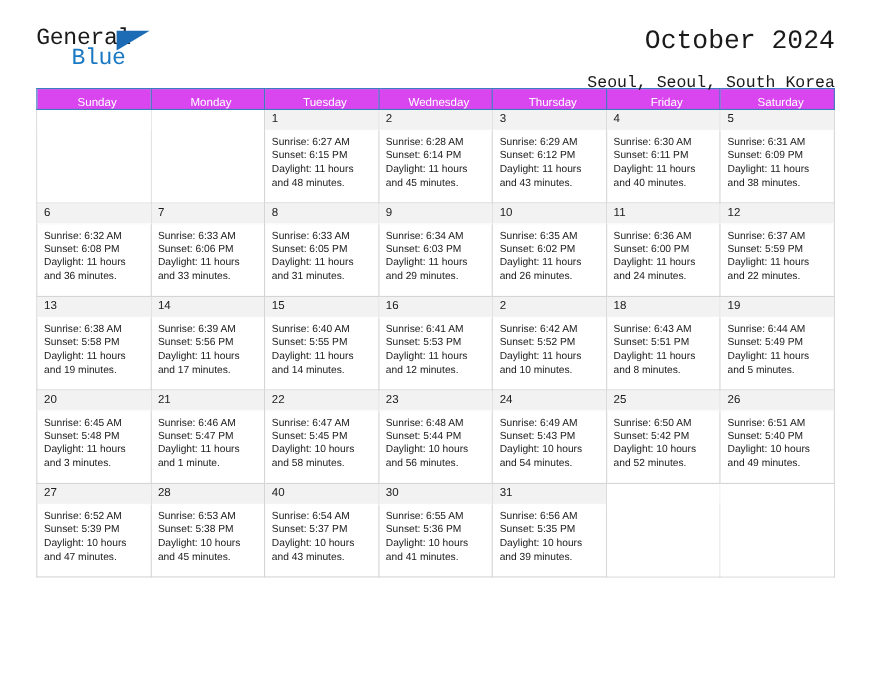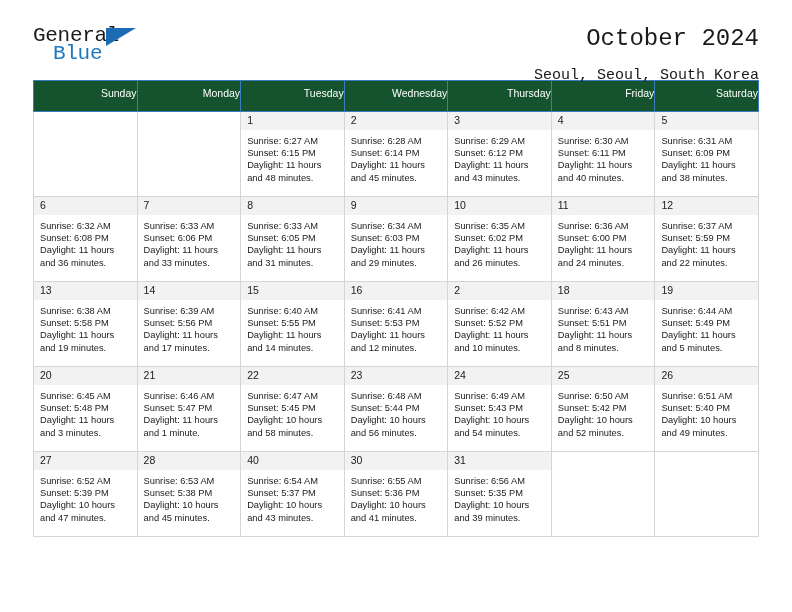--- a/index.html
+++ b/index.html
@@ -40,21 +40,21 @@
     position: absolute;
     left: 0;
     top: 0;
     font-size: 21px;
     letter-spacing: -0.3px;
     color: #1a1a1a;
     line-height: 22px;
   }
   .brand-blue {
     position: absolute;
-    left: 20px;
+    left: 32px;
     top: 18px;
     font-size: 21px;
     letter-spacing: -0.3px;
     color: #1b79c3;
     line-height: 22px;
   }
   .brand-tri {
     position: absolute;
     left: 73px;
     top: 3px;
@@ -82,26 +82,26 @@
     font-weight: normal;
   }
   
   .calendar {
     width: 726px;
     border-collapse: collapse;
     table-layout: fixed;
     margin-top: 8px;
   }
   .calendar th {
-    background: #14532d;
+    background: #d946ef;
     color: #ffffff;
     font-size: 10.5px;
     font-weight: normal;
-    text-align: right;
-    padding: 6px 0 12px 6px;
+    text-align: center;
+    padding: 6px 0 0 6px;
     height: 12px;
     border: 1px solid #3c7cbe;
   }
   .calendar td {
     vertical-align: top;
     border: 1px solid #d5d5d5;
     border-top: none;
     padding: 0;
     height: 84px;
     width: 103.71px;

